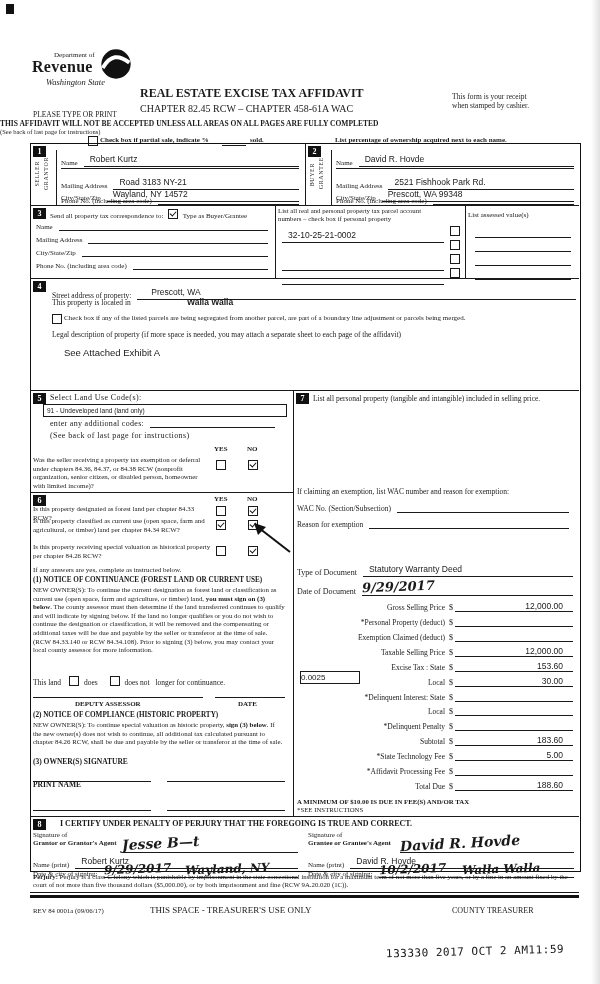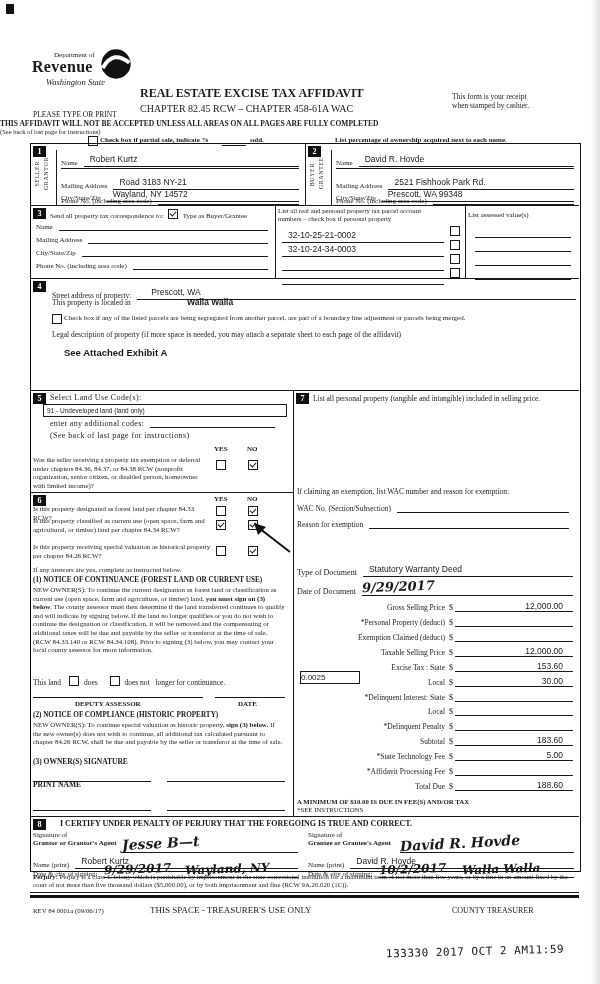--- a/index.html
+++ b/index.html
@@ -153,21 +153,20 @@
   <div class="frow" style="left:36px;top:260px;width:232px;">
     <span class="fl lbl">Phone No. (including area code)</span>
     <span class="u"></span>
   </div>
   <div class="abs ctr" style="left:278px;top:207px;width:184px;font-size:6.8px;line-height:8px;">
     <span>List all real and personal property tax parcel account</span><br>
     <span>numbers – check box if personal property</span>
   </div>
   <span class="abs u" style="left:282px;top:224px;width:162px;"><span class="typed">32-10-25-21-0002</span></span>
   <span class="cb" style="left:450px;top:226px;"></span>
-  <span class="abs u" style="left:282px;top:238px;width:162px;"><span class="typed">32-10-24-34-0003</span></span>
   <span class="cb" style="left:450px;top:240px;"></span>
   <span class="abs u" style="left:282px;top:252px;width:162px;"><span class="typed"></span></span>
   <span class="cb" style="left:450px;top:254px;"></span>
   <span class="abs u" style="left:282px;top:266px;width:162px;"><span class="typed"></span></span>
   <span class="cb" style="left:450px;top:268px;"></span>
   <div class="abs ctr lbl" style="left:468px;top:211px;width:108px;">List assessed value(s)</div>
   <span class="abs u" style="left:475px;top:228px;width:96px;"></span>
   <span class="abs u" style="left:475px;top:242px;width:96px;"></span>
   <span class="abs u" style="left:475px;top:256px;width:96px;"></span>
   <span class="abs u" style="left:475px;top:270px;width:96px;"></span>
@@ -175,21 +174,21 @@
   <div class="numbox" style="left:33px;top:281px;">4</div>
   <div class="frow" style="left:52px;top:281px;width:524px;">
     <span class="fl lbl75">Street address of property:</span>
     <span class="u"><span class="typed" style="padding-left:14px;">Prescott, WA</span></span>
   </div>
   <span class="abs lbl75" style="left:52px;top:298px;">This property is located in</span>
   <span class="abs typed bold" style="left:187px;top:297px;">Walla Walla</span>
   <span class="cb" style="left:52px;top:314px;"></span>
   <span class="abs lbl" style="left:64px;top:314px;width:512px;">Check box if any of the listed parcels are being segregated from another parcel, are part of a boundary line adjustment or parcels being merged.</span>
   <span class="abs lbl75" style="left:52px;top:330px;width:520px;">Legal description of property (if more space is needed, you may attach a separate sheet to each page of the affidavit)</span>
-  <span class="abs typed" style="left:64px;top:347px;font-size:9.5px;font-weight:bold;">See Attached Exhibit A</span>
+  <span class="abs typed" style="left:64px;top:347px;font-size:9.5px;">See Attached Exhibit A</span>
 
   <div class="numbox" style="left:33px;top:393px;">5</div>
   <span class="abs s8" style="left:50px;top:393px;letter-spacing:0.4px;">Select Land Use Code(s):</span>
   <div class="codebox" style="left:43px;top:404px;width:242px;height:11px;">
     <span class="typed" style="font-size:6.5px;padding-left:3px;line-height:11px;display:block;">91 - Undeveloped land (land only)</span>
   </div>
   <div class="frow" style="left:50px;top:418px;width:225px;">
     <span class="fl s8" style="letter-spacing:0.3px;">enter any additional codes:</span>
     <span class="u"></span>
   </div>

